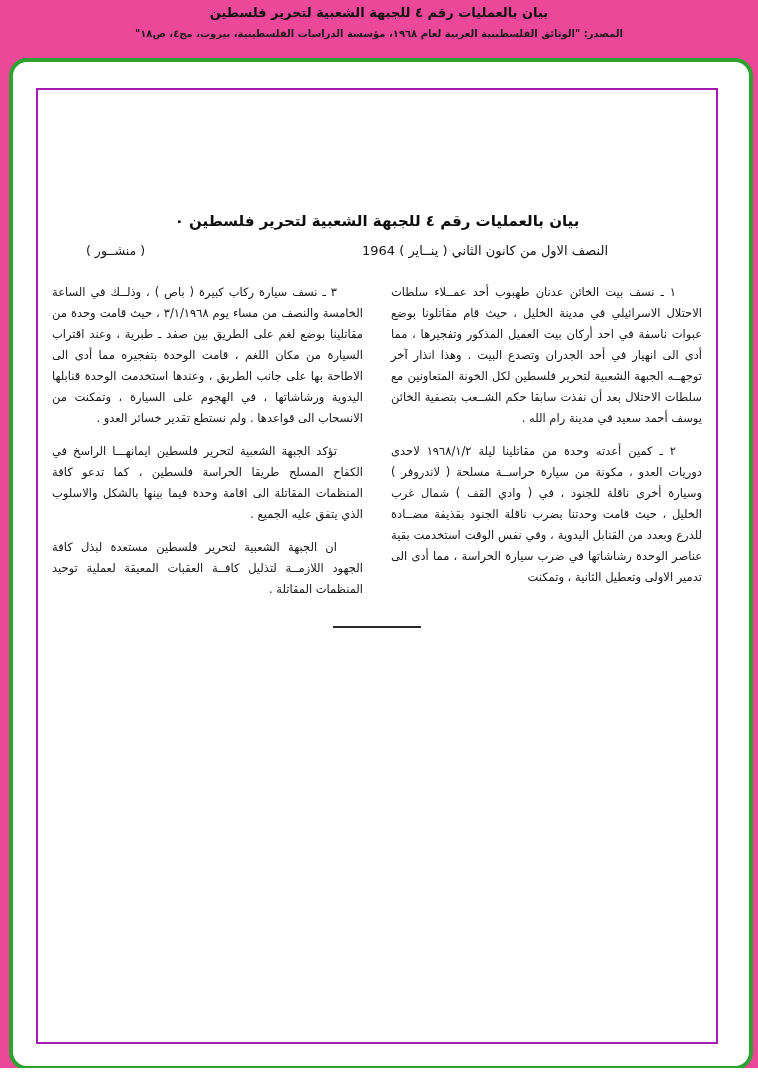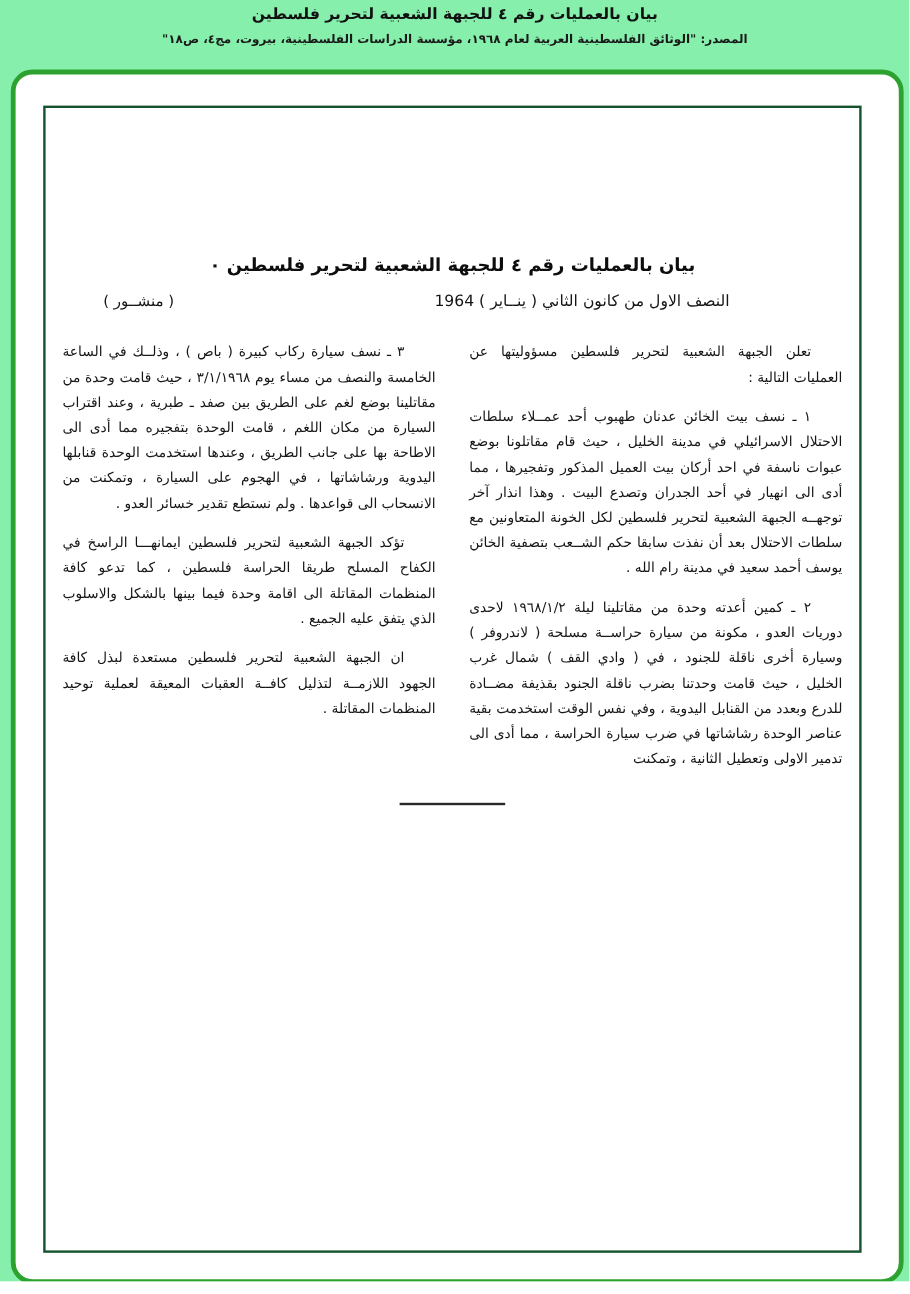--- a/index.html
+++ b/index.html
@@ -5,21 +5,21 @@
   html, body {
     margin: 0;
     padding: 0;
     background: #ffffff;
     font-family: "DejaVu Sans", sans-serif;
   }
   .canvas {
     position: relative;
     width: 758px;
     height: 1068px;
-    background: #86efac;
+    background: #ec4899;
     overflow: hidden;
     text-decoration: underline;
   }
 
   
   .top-header {
     position: absolute;
     top: 5px;
     left: 0;
     width: 758px;
@@ -51,21 +51,21 @@
     background: #ffffff;
   }
 
   
   .scan-page {
     position: absolute;
     left: 36px;
     top: 88px;
     width: 682px;
     height: 956px;
-    border: 2px solid #14532d;
+    border: 2px solid #a21caf;
     background: #ffffff;
     box-sizing: border-box;
     direction: rtl;
     color: #111111;
   }
 
   .doc-title {
     margin-top: 122px;
     text-align: center;
     font-weight: bold;
@@ -134,21 +134,20 @@
     <div class="doc-title">بيان بالعمليات رقم ٤ للجبهة الشعبية لتحرير فلسطين ٠</div>
 
     <div class="date-row">
       <span>النصف الاول من كانون الثاني ( ينــاير ) 1964</span>
       <span class="pub-note">( منشــور )</span>
     </div>
 
     <div class="columns">
 
       <div class="col">
-        <p>تعلن الجبهة الشعبية لتحرير فلسطين مسؤوليتها عن العمليات التالية :</p>
         <p>١ ـ نسف بيت الخائن عدنان طهبوب أحد عمــلاء سلطات الاحتلال الاسرائيلي في مدينة الخليل ، حيث قام مقاتلونا بوضع عبوات ناسفة في احد أركان بيت العميل المذكور وتفجيرها ، مما أدى الى انهيار في أحد الجدران وتصدع البيت . وهذا انذار آخر توجهــه الجبهة الشعبية لتحرير فلسطين لكل الخونة المتعاونين مع سلطات الاحتلال بعد أن نفذت سابقا حكم الشــعب بتصفية الخائن يوسف أحمد سعيد في مدينة رام الله .</p>
         <p>٢ ـ كمين أعدته وحدة من مقاتلينا ليلة ١٩٦٨/١/٢ لاحدى دوريات العدو ، مكونة من سيارة حراســة مسلحة ( لاندروفر ) وسيارة أخرى ناقلة للجنود ، في ( وادي القف ) شمال غرب الخليل ، حيث قامت وحدتنا بضرب ناقلة الجنود بقذيفة مضــادة للدرع وبعدد من القنابل اليدوية ، وفي نفس الوقت استخدمت بقية عناصر الوحدة رشاشاتها في ضرب سيارة الحراسة ، مما أدى الى تدمير الاولى وتعطيل الثانية ، وتمكنت</p>
       </div>
 
       <div class="col">
         <p>٣ ـ نسف سيارة ركاب كبيرة ( باص ) ، وذلــك في الساعة الخامسة والنصف من مساء يوم ٣/١/١٩٦٨ ، حيث قامت وحدة من مقاتلينا بوضع لغم على الطريق بين صفد ـ طبرية ، وعند اقتراب السيارة من مكان اللغم ، قامت الوحدة بتفجيره مما أدى الى الاطاحة بها على جانب الطريق ، وعندها استخدمت الوحدة قنابلها اليدوية ورشاشاتها ، في الهجوم على السيارة ، وتمكنت من الانسحاب الى قواعدها . ولم نستطع تقدير خسائر العدو .</p>
         <p>تؤكد الجبهة الشعبية لتحرير فلسطين ايمانهـــا الراسخ في الكفاح المسلح طريقا الحراسة فلسطين ، كما تدعو كافة المنظمات المقاتلة الى اقامة وحدة فيما بينها بالشكل والاسلوب الذي يتفق عليه الجميع .</p>
         <p>ان الجبهة الشعبية لتحرير فلسطين مستعدة لبذل كافة الجهود اللازمــة لتذليل كافــة العقبات المعيقة لعملية توحيد المنظمات المقاتلة .</p>
       </div>
 

